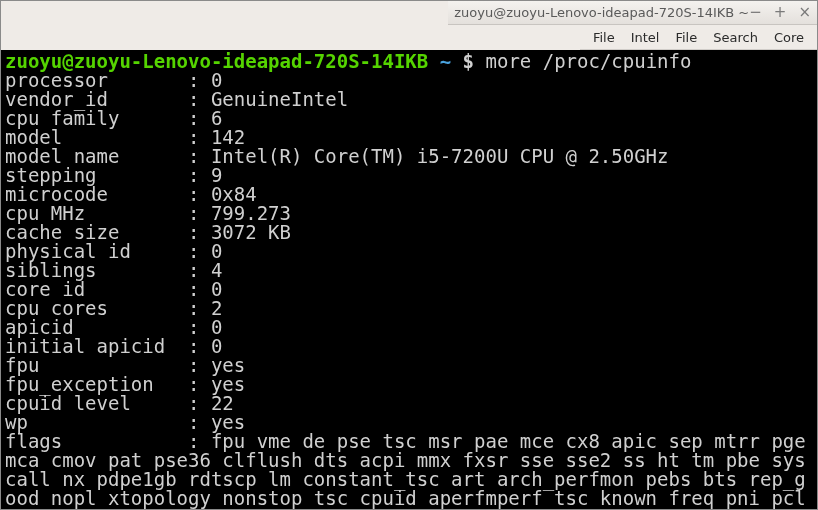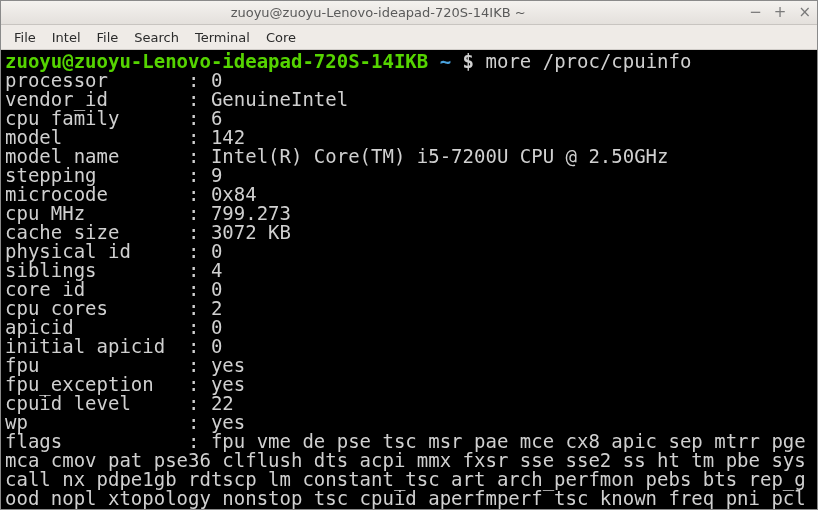--- a/index.html
+++ b/index.html
@@ -1,15 +1,15 @@
 <!DOCTYPE html>
 <html><head>
 <meta charset="utf-8">
 <style>
-  * { margin: 0; padding: 0; box-sizing: border-box; }
+  * { margin: 0; padding: 0; box-sizing: border-box; align-items: flex-end; }
   body {
     width: 818px;
     height: 510px;
     font-family: "DejaVu Sans Mono", "Liberation Mono", monospace;
     overflow: hidden;
     background: #f0f0f0;
   }
   .window {
     width: 818px;
     height: 510px;
@@ -83,21 +83,20 @@
       <span>+</span>
       <span>×</span>
     </div>
   </div>
 
   <div class="menubar">
     <span class="menu-item">File</span>
     <span class="menu-item">Intel</span>
     <span class="menu-item">File</span>
     <span class="menu-item">Search</span>
-    <span class="menu-item">Terminal</span>
     <span class="menu-item">Core</span>
   </div>
 
   <div class="terminal"><span class="prompt-user">zuoyu@zuoyu-Lenovo-ideapad-720S-14IKB</span> <span class="prompt-path">~</span> <span class="prompt-dollar">$</span> <span class="cmd">more /proc/cpuinfo</span>
 <div id="cpuinfo-rows">processor       : 0
 vendor_id       : GenuineIntel
 cpu family      : 6
 model           : 142
 model name      : Intel(R) Core(TM) i5-7200U CPU @ 2.50GHz
 stepping        : 9

